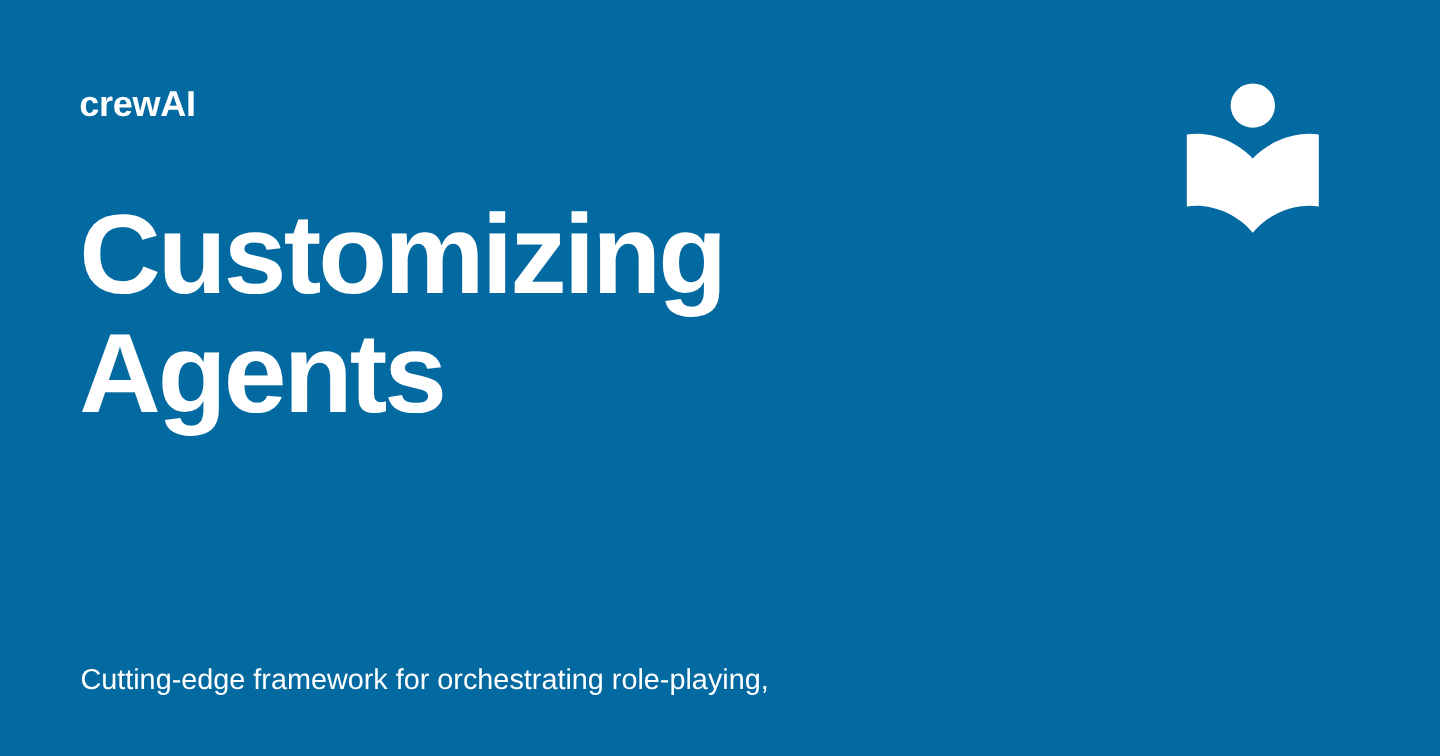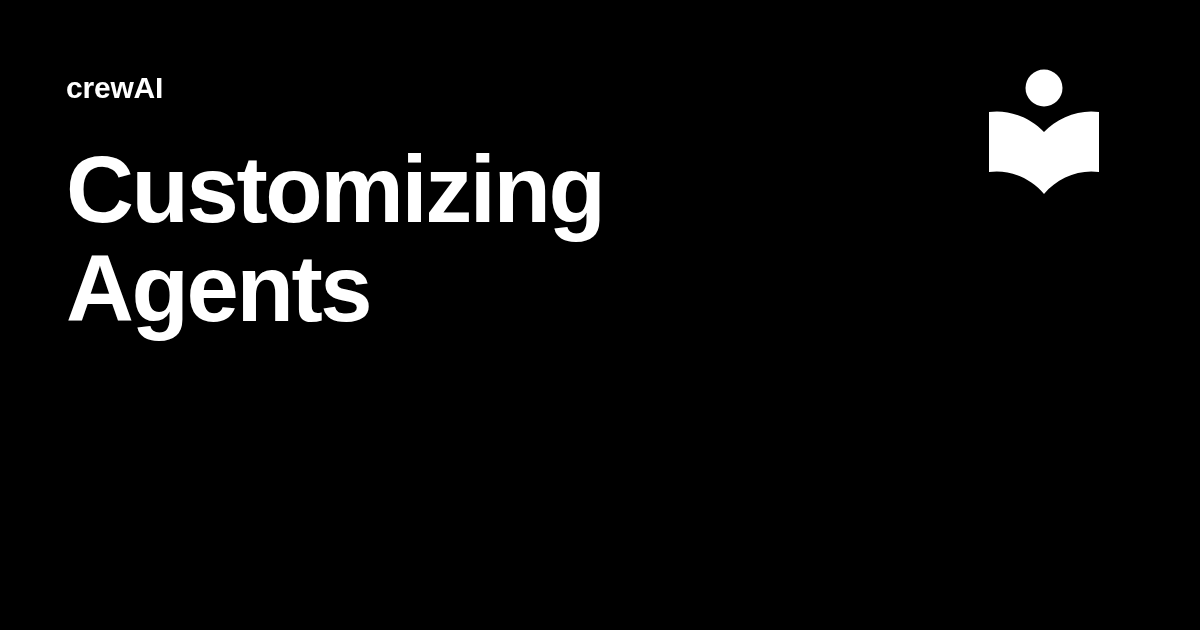--- a/index.html
+++ b/index.html
@@ -47,21 +47,21 @@
   .logo-mark svg {
     display: block;
     width: 120px;
     height: 140px;
   }
 
   
   .headline {
     position: absolute;
     left: 66px;
-    top: 140px;
+    top: 162px;
     width: 860px;
     color: #FFFFFF;
     font-size: 94px;
     line-height: 99px;
     font-weight: 700;
     letter-spacing: -2.4px;
     margin: 0;
   }
 
   
@@ -78,35 +78,36 @@
     margin: 0;
   }
   .description .desc-line {
     display: block;
     white-space: nowrap;
   }
 </style>
 </head>
 <body>
 
-<div class="og-card" style="background: #000000;">
+<div class="og-card" style="background: #0369a1;">
 
   <div class="brand">crewAI</div>
 
   <div class="logo-mark">
     <svg viewBox="0 0 120 140" xmlns="http://www.w3.org/2000/svg" aria-hidden="true">
       <circle cx="59" cy="26" r="18.5" fill="#FFFFFF"></circle>
       <path d="M4 50
                C 24 47, 46 56, 59 70
                C 72 56, 94 47, 114 50
                L 114 110
                C 94 107, 72 116, 59 132
                C 46 116, 24 107, 4 110
                Z" fill="#FFFFFF"></path>
     </svg>
   </div>
 
   <h1 class="headline">Customizing Agents</h1>
 
   <p class="description">
+    <span class="desc-line">Cutting-edge framework for orchestrating role-playing,</span>
   </p>
 
 </div>
 
 </body></html>

